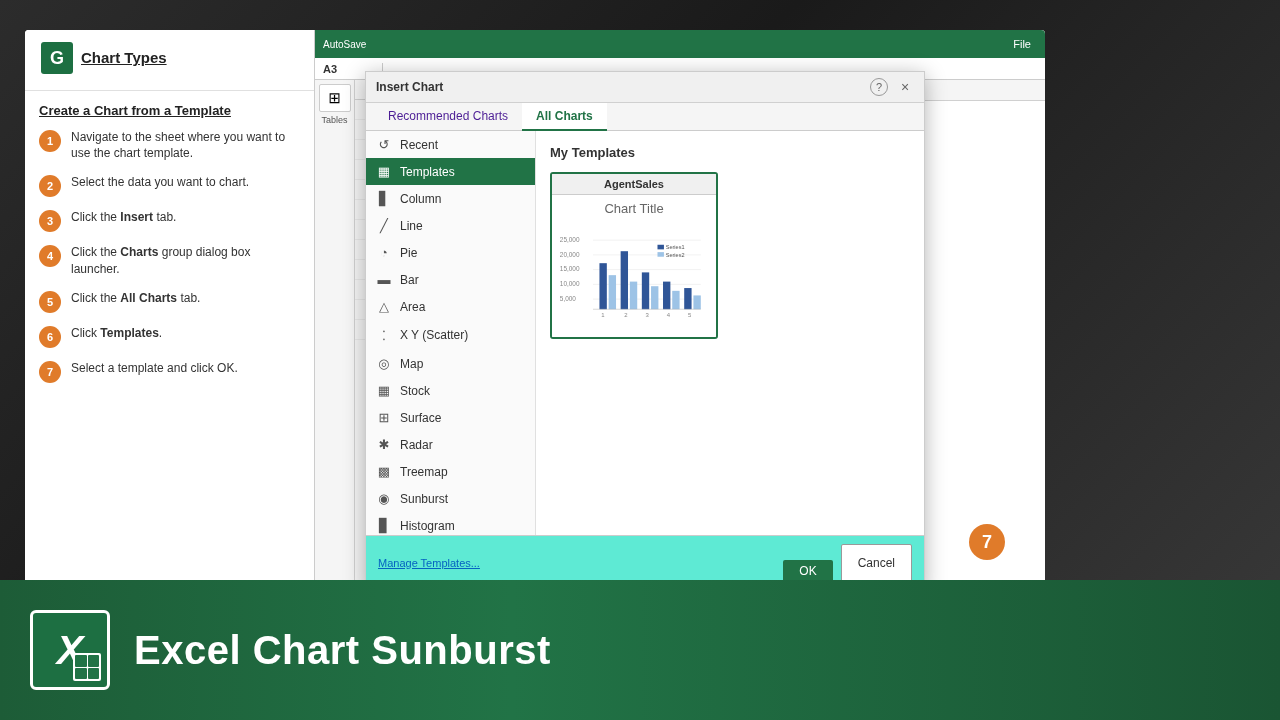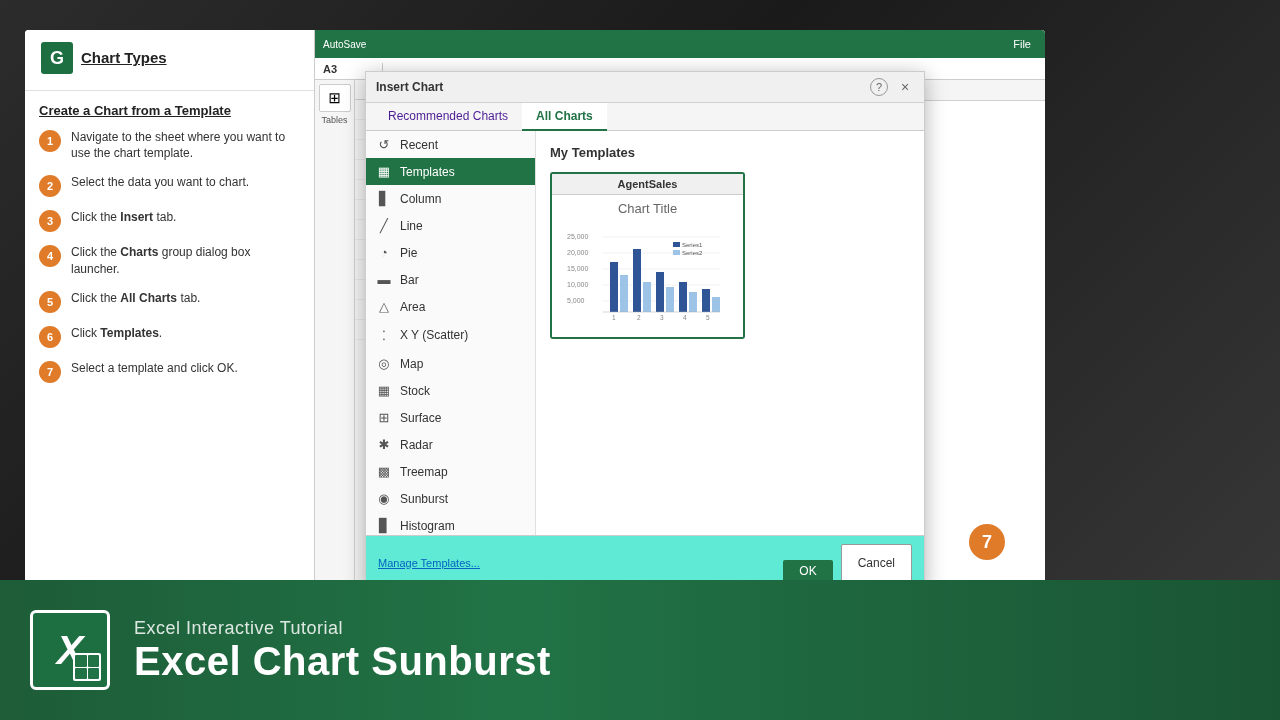--- a/index.html
+++ b/index.html
@@ -353,21 +353,21 @@
       margin-bottom: 12px;
     }
 
     .template-grid {
       display: flex;
       flex-wrap: wrap;
       gap: 10px;
     }
 
     .template-card {
-      width: 195px;
+      width: 168px;
       border: 2px solid #217346;
       border-radius: 3px;
       overflow: hidden;
       cursor: pointer;
       background: white;
     }
 
     .template-card-title {
       background: #f0f0f0;
       padding: 4px 8px;
@@ -894,16 +894,15 @@
   <div class="excel-logo-large">
     <span class="excel-logo-x">X</span>
     <div class="excel-logo-grid">
       <div class="logo-cell"></div>
       <div class="logo-cell"></div>
       <div class="logo-cell"></div>
       <div class="logo-cell"></div>
     </div>
   </div>
   <div class="banner-text">
-    <span class="banner-subtitle">Excel Interactive Tutorial</span>
     <span class="banner-title">Excel Chart Sunburst</span>
   </div>
 </div>
 
 </body></html>

